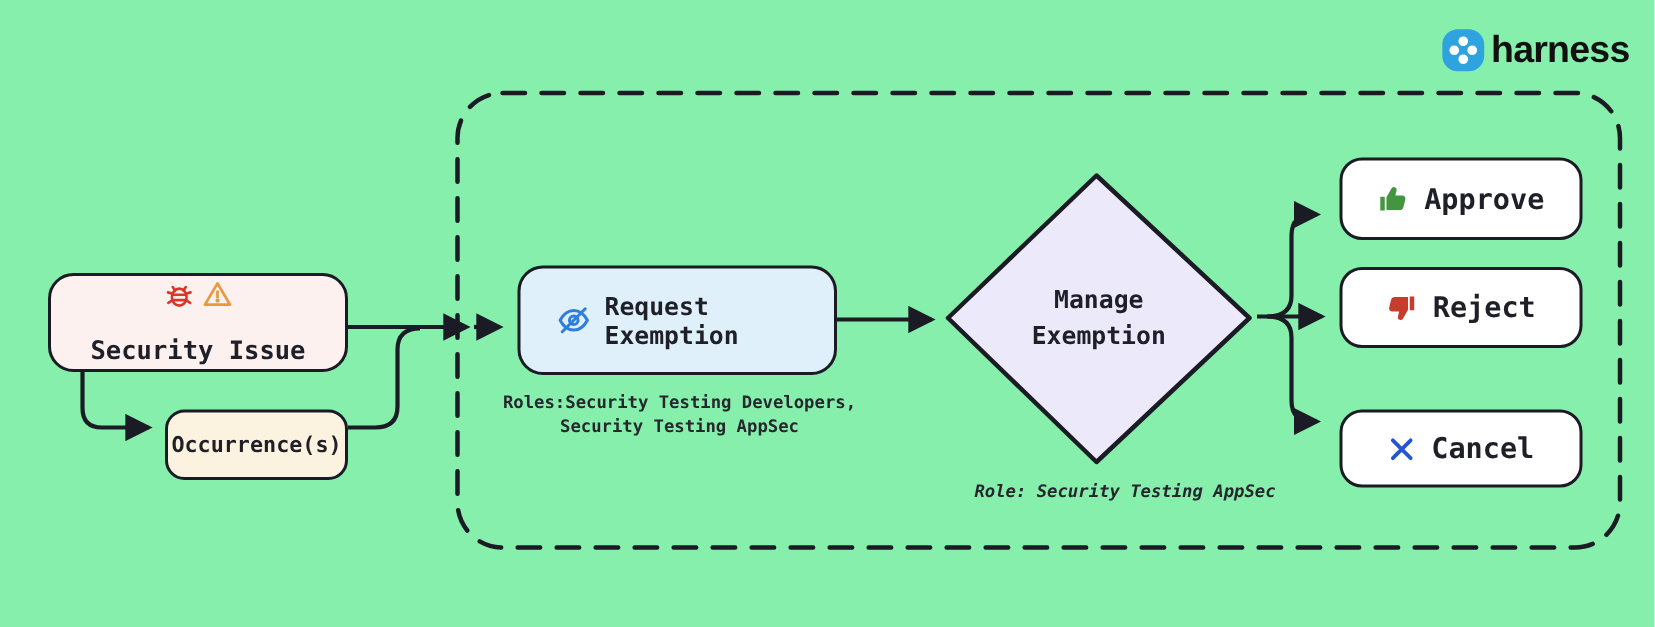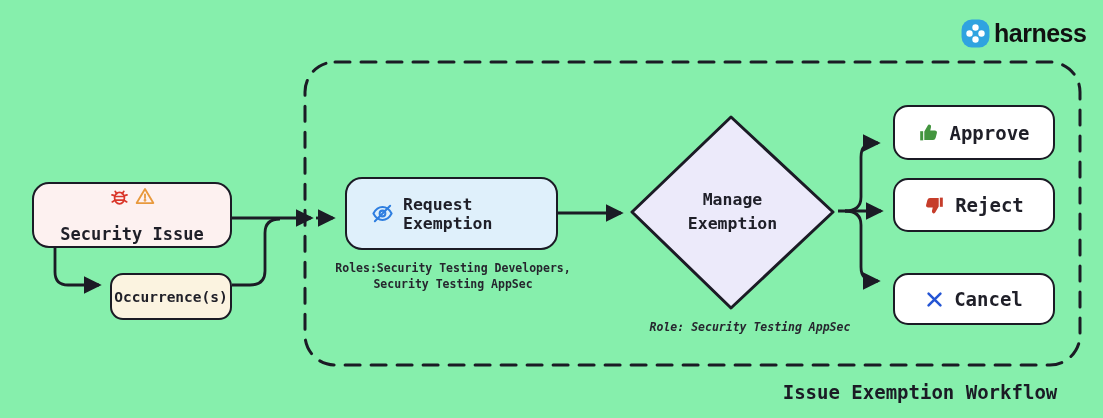--- a/index.html
+++ b/index.html
@@ -223,15 +223,14 @@
 
   <div class="node action-box cancel">
     <span class="ic">
       <svg width="19" height="19" viewBox="0 0 24 24" fill="none" stroke="#2455d4" stroke-width="3.2" stroke-linecap="round">
         <path d="M4.5 4.5 L19.5 19.5 M19.5 4.5 L4.5 19.5"></path>
       </svg>
     </span>
     <span>Cancel</span>
   </div>
 
-  <div class="workflow-title">Issue Exemption Workflow</div>
 
 </div>
 
 </body></html>

